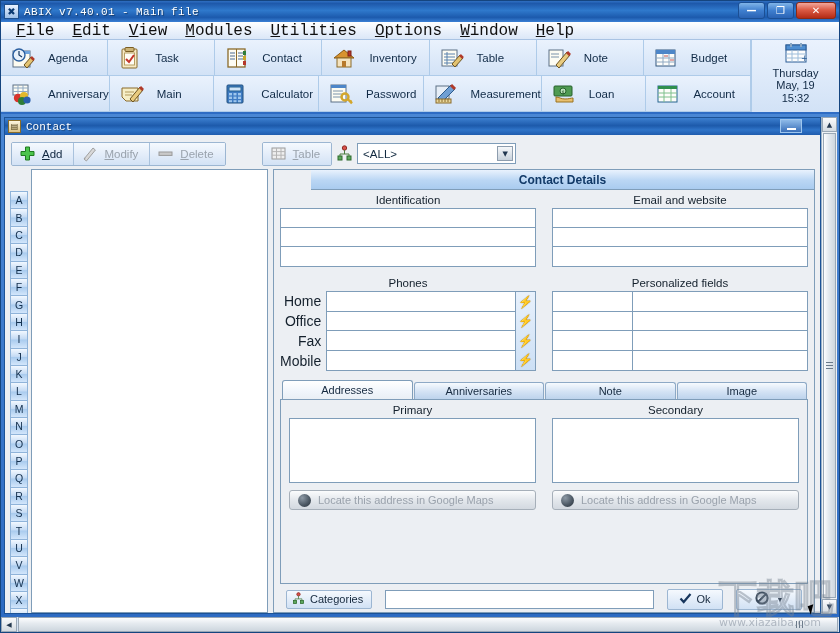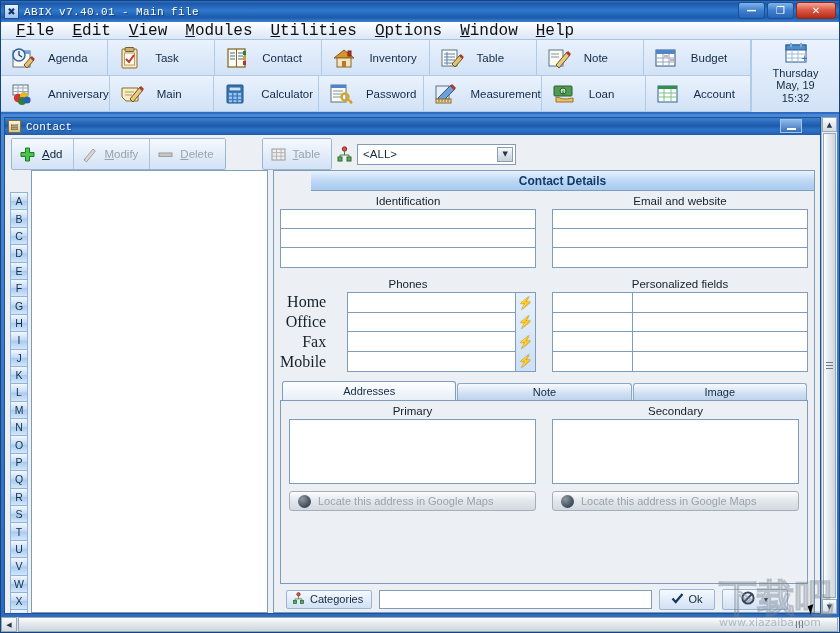--- a/index.html
+++ b/index.html
@@ -154,21 +154,21 @@
 
   
   .actionbar {
     flex: 0 0 34px;
     display: flex; align-items: center;
     padding: 3px 6px 0 6px;
     gap: 0;
     background: #eceff3;
   }
   .abgroup { display: flex; border: 1px solid #9cb6d2; border-radius: 2px; overflow: hidden;
-             background: linear-gradient(180deg,#f3f8fe,#cfe0f4); height: 32px; }
+             background: linear-gradient(180deg,#f3f8fe,#cfe0f4); height: 24px; }
   .abtn {
     display: flex; align-items: center; gap: 6px;
     padding: 0 11px 0 7px;
     border-right: 1px solid #a9c2dd;
     background: linear-gradient(180deg,#f5f9fe 0%,#d3e2f5 100%);
     font-size: 11.5px; color: #10263f; white-space: nowrap; cursor: default;
   }
   .abtn:last-child { border-right: none; }
   .abtn.dis { color: #9aa3ad; }
   .abtn u { text-decoration: underline; }
@@ -240,22 +240,22 @@
   .grp-title { text-align: center; font-size: 11.5px; color: #14202c; margin-bottom: 2px; }
 
   .fieldstack { border: 1px solid #7f9db9; background: #fff; }
   .fieldrow { height: 19px; border-bottom: 1px solid #7f9db9; background: #fff; }
   .fieldrow:last-child { border-bottom: none; }
 
   
   .phones { display: flex; }
   .phone-labels { flex: 0 0 46px; display: flex; flex-direction: column; }
   .phone-labels div { height: 20px; display: flex; align-items: center;
-                      justify-content: flex-end; padding-right: 21px;
-                      font-size: 16px; color: #14202c; font-family: Liberation Serif, serif; }
+                      justify-content: flex-end; padding-right: 5px;
+                      font-size: 14px; color: #14202c; }
   .phone-fields { flex: 1 1 auto; display: flex;
                   border: 1px solid #7f9db9; background: #fff; }
   .phone-inputs { flex: 1 1 auto; display: flex; flex-direction: column; }
   .phone-inputs div { height: 19.5px; border-bottom: 1px solid #7f9db9; }
   .phone-inputs div:last-child { border-bottom: none; }
   .bolts { flex: 0 0 20px; display: flex; flex-direction: column;
            background: linear-gradient(180deg,#e8f1fc,#cde0f5);
            border-left: 1px solid #7f9db9; }
   .bolt { height: 19.5px; display: flex; align-items: center; justify-content: center;
           font-size: 12px; color: #e8a417; text-shadow: 0 0 1px #7a5200; }
@@ -296,21 +296,21 @@
     font-size: 11px; color: #9aa2ac;
   }
   .globe {
     width: 13px; height: 13px; border-radius: 50%;
     background: radial-gradient(circle at 33% 30%, #8e9aa6 0%, #4e5a66 55%, #232c35 100%);
     flex: 0 0 13px;
   }
 
   
   .botbar { flex: 0 0 28px; display: flex; align-items: center;
-            padding: 2px 20px 0 6px; gap: 7px; }
+            padding: 2px 6px 0 6px; gap: 13px; }
   .catbtn {
     width: 86px; height: 19px;
     border: 1px solid #9cb6d2; border-radius: 2px;
     background: linear-gradient(180deg,#f5f9fe 0%,#d1e1f4 100%);
     display: flex; align-items: center; gap: 5px; padding-left: 5px;
     font-size: 11px; color: #14273c;
   }
   .catinput { flex: 1 1 auto; height: 19px; border: 1px solid #7f9db9; background: #fff; }
   .okbtn, .cancelbtn {
     width: 56px; height: 21px; border: 1px solid #9cb6d2; border-radius: 2px;
@@ -829,20 +829,21 @@
                     <div class="prow">
                       <div class="pcell-k"></div>
                       <div class="pcell-v"></div>
                     </div>
                   </div>
                 </div>
               </div>
 
               <div class="tabstrip">
                 <div class="tab active">Addresses</div>
+                <div class="tab">Anniversaries</div>
                 <div class="tab">Note</div>
                 <div class="tab">Image</div>
               </div>
 
               <div class="tabpanel">
                 <div class="two-col">
                   <div class="col">
                     <div class="grp-title">Primary</div>
                     <div class="addr-box"></div>
                     <div class="mapbtn">

